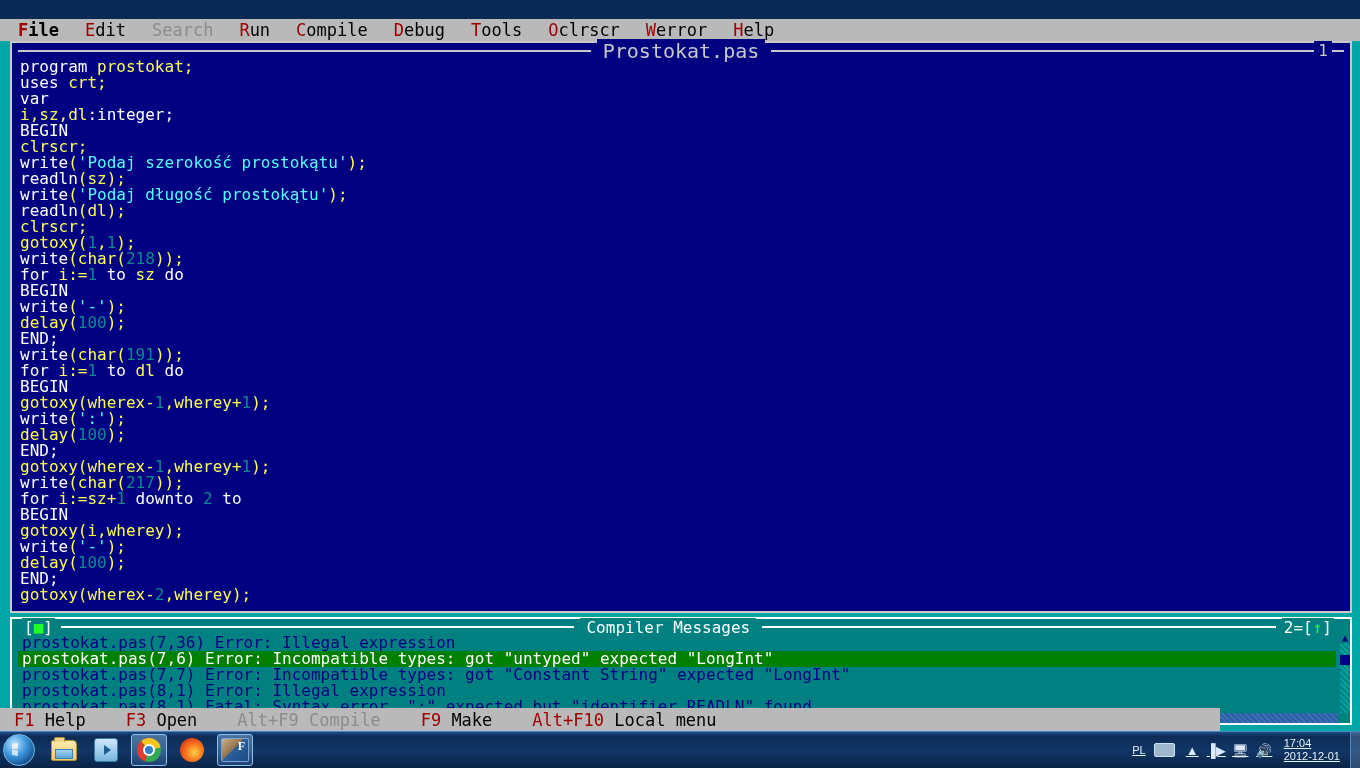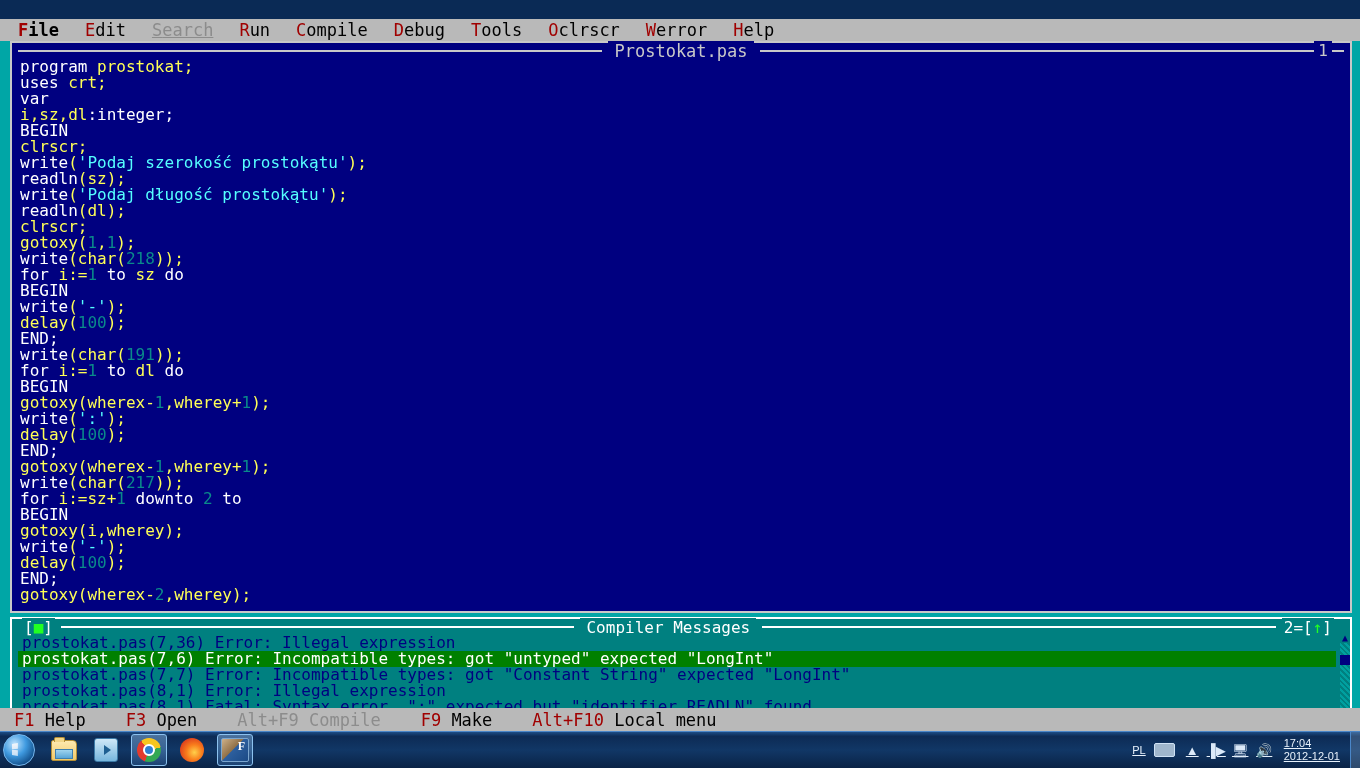--- a/index.html
+++ b/index.html
@@ -53,34 +53,34 @@
     position:absolute;left:0;top:0;width:1360px;height:22px;
     background:#b9b9b9;
     display:flex;align-items:center;
     font-size:17px;letter-spacing:0px;
   }
   .menu-item{
     color:#000;padding:0 0px;margin-left:26px;white-space:nowrap;line-height:22px;
   }
   .menu-item:first-child{margin-left:18px;font-weight:bold;}
   .menu-item .hk{color:#a00000;}
-  .menu-item.disabled{color:#8c8c8c;text-decoration:underline;}
+  .menu-item.disabled{color:#8c8c8c;}
   .menu-item.disabled .hk{color:#8c8c8c;}
 
   
   .edit-win{
     position:absolute;left:10px;top:22px;width:1342px;height:572px;
     background:#000080;
     border:2px solid #c8c8c8;
     box-sizing:border-box;
   }
   .edit-title{
     position:absolute;left:0;top:-2px;width:100%;height:20px;
     display:flex;align-items:center;justify-content:center;
-    color:#c8c8c8;font-size:17px;
+    color:#c8c8c8;font-size:20px;
   }
   .edit-title .bar{flex:1;height:0;border-top:2px solid #c8c8c8;margin:0 6px;}
   .edit-title .tname{padding:0 6px;background:#000080;white-space:nowrap;}
   .edit-winno{
     position:absolute;right:18px;top:-2px;height:20px;line-height:20px;
     color:#c8c8c8;font-size:16px;background:#000080;padding:0 4px;
   }
   .code{
     position:absolute;left:8px;top:16px;right:4px;bottom:0;
     font-size:16px;line-height:16px;white-space:pre;overflow:hidden;
@@ -126,21 +126,21 @@
   .vthumb{position:absolute;left:0;top:22px;width:10px;height:10px;background:#000080;}
   .hscroll{
     position:absolute;left:14px;right:12px;bottom:0px;height:10px;
     background:repeating-linear-gradient(45deg,#3a6fb5 0 2px,#2b5f9e 2px 4px);
   }
   .hscroll .arrl{position:absolute;left:-12px;top:0;width:11px;height:10px;color:#000080;font-size:10px;line-height:10px;text-align:center;background:#008080;}
   .hthumb{position:absolute;left:12px;top:0;width:10px;height:10px;background:#000080;}
 
   
   .statusbar{
-    position:absolute;left:0;bottom:0;width:1360px;height:24px;
+    position:absolute;left:0;bottom:0;width:1220px;height:24px;
     background:#b9b9b9;display:flex;align-items:center;font-size:17px;
   }
   .st-item{margin-left:40px;color:#000;white-space:nowrap;}
   .st-item:first-child{margin-left:14px;}
   .st-item .hk{color:#a00000;}
   .st-item.disabled,.st-item.disabled .hk{color:#8c8c8c;}
 
   
   .taskbar{
     position:absolute;left:0;bottom:0;width:1360px;height:36px;

